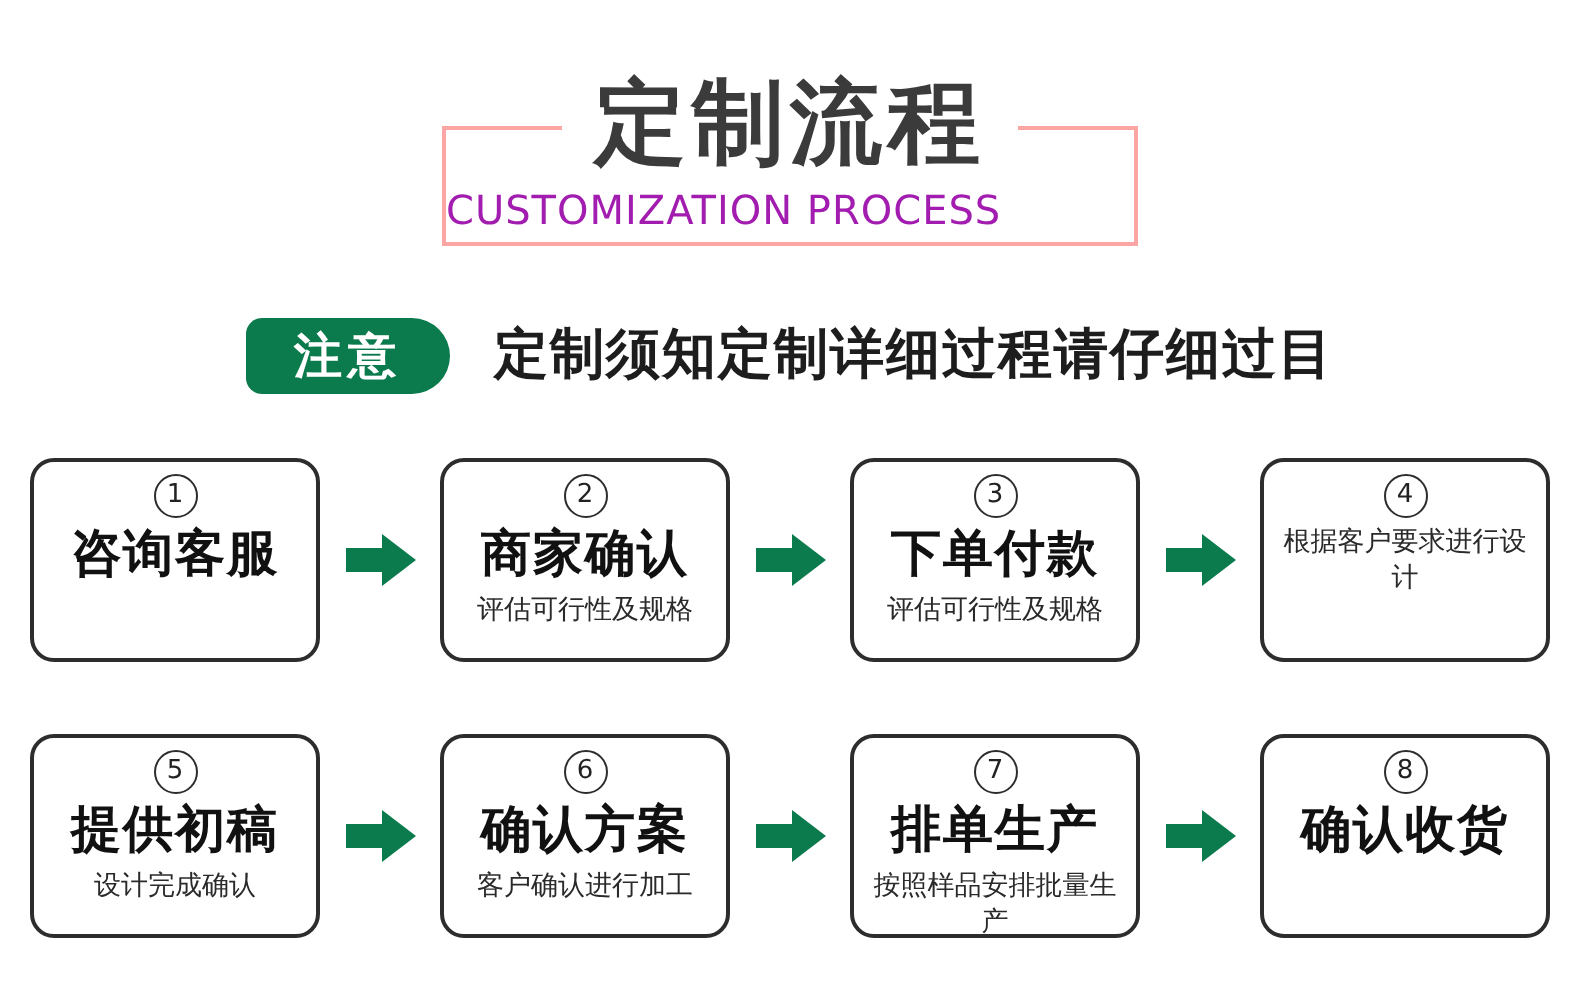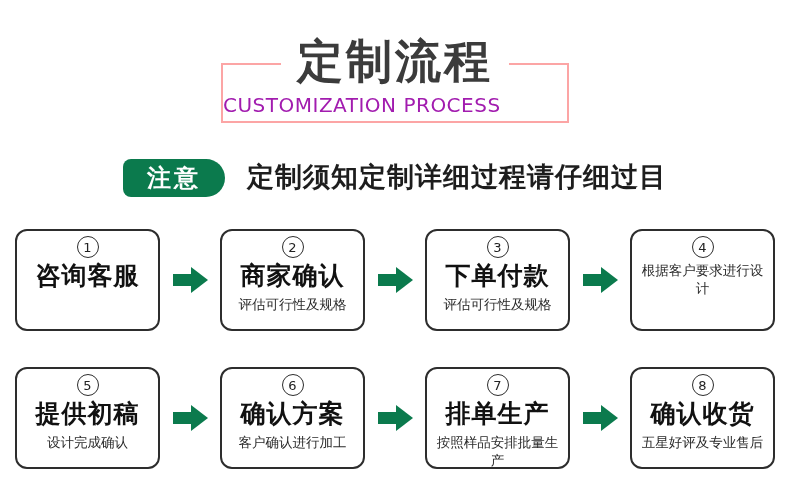--- a/index.html
+++ b/index.html
@@ -252,18 +252,17 @@
           <span class="stem"></span>
           <span class="head"></span>
         </span>
     </div>
 
     <div class="step-box">
       <span class="step-num">
           <span>8</span>
         </span>
       <div class="step-title">确认收货</div>
-      <div class="step-desc">五星好评及专业售后</div>
     </div>
 
   </div>
 
 </div>
 
 </body></html>

